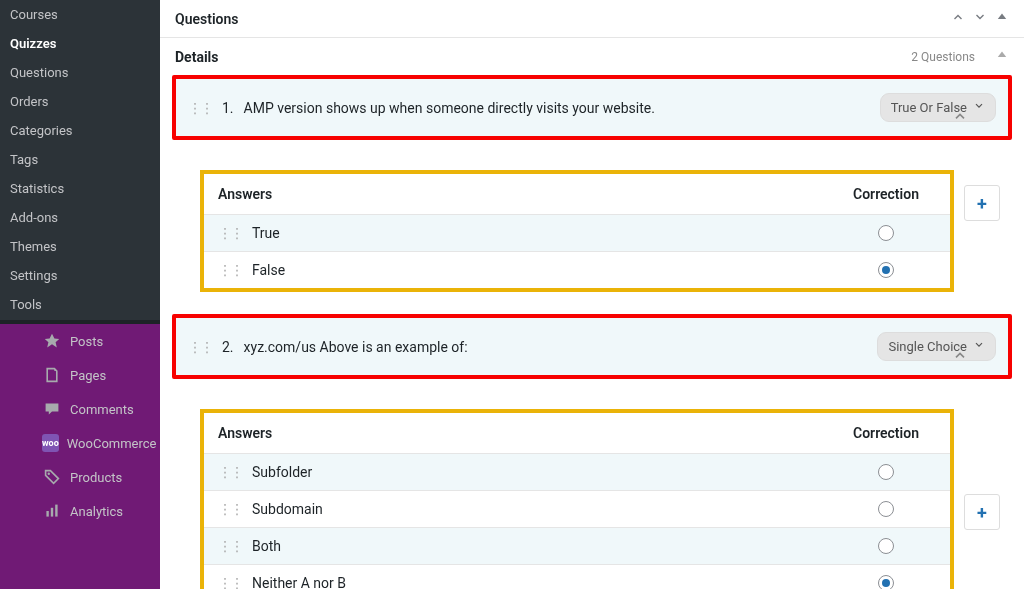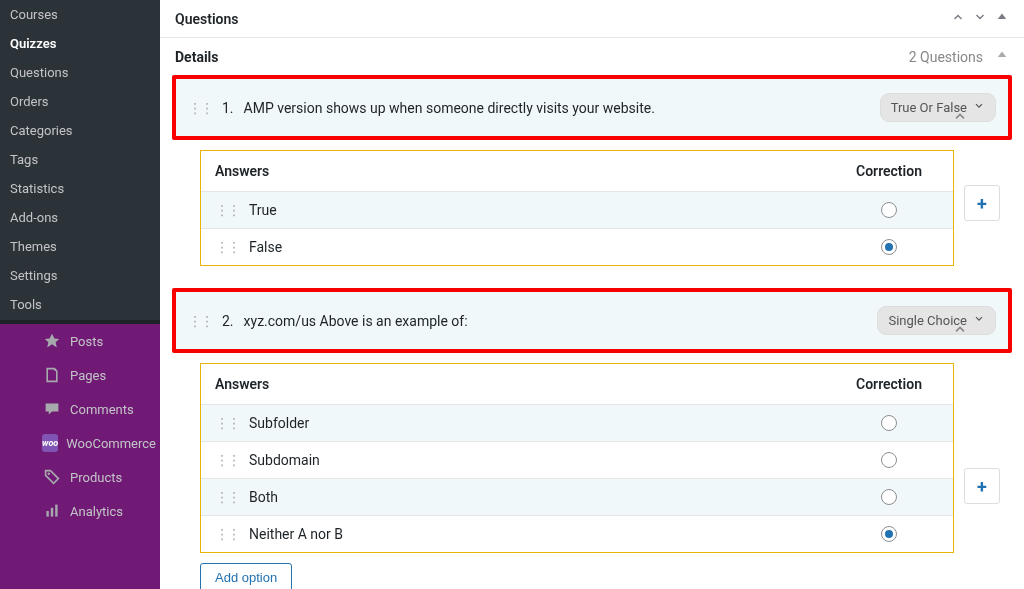--- a/index.html
+++ b/index.html
@@ -56,21 +56,20 @@
       color: #c3c4c7;
       margin-left: 32px;
     }
     .sidebar-icon {
       width: 20px;
       height: 18px;
       display: inline-flex;
       align-items: center;
       justify-content: center;
       color: #a7aaad;
-      font-style: italic;
     }
     .sidebar-divider {
       height: 5px;
       background: #1d2327;
       border-top: 1px solid #2c3338;
     }
     
     .main {
       flex: 1;
       background: #fff;
@@ -96,24 +95,24 @@
     .details-bar {
       display: flex;
       justify-content: space-between;
       align-items: center;
       padding: 10px 15px;
       font-weight: 700;
     }
     .questions-count {
       color: #888;
       font-weight: 400;
-      font-size: 14px;
-      display: flex;
-      align-items: center;
-      gap: 12px;
+      font-size: 12px;
+      display: flex;
+      align-items: center;
+      gap: 20px;
     }
     .questions-body {
       padding: 0 12px 12px 12px;
     }
     .question-row {
       display: flex;
       align-items: center;
       padding: 14px 12px;
       background: #f0f8fa;
       gap: 10px;
@@ -153,21 +152,22 @@
       padding: 0 38px;
     }
     .answers-container {
       display: flex;
       gap: 10px;
       padding: 10px 12px 0 28px;
       align-items: flex-start;
     }
     .answers-table {
       flex: 1;
-      border: 1px solid #eab308;
+      border: 4px solid #eab308;
+      margin-top: 20px;
     }
     .answers-header {
       display: flex;
       padding: 12px 14px;
       font-weight: 600;
       border-bottom: 1px solid #e5e5e5;
       background: #fff;
     }
     .answers-header .col-answer {
       flex: 1;

